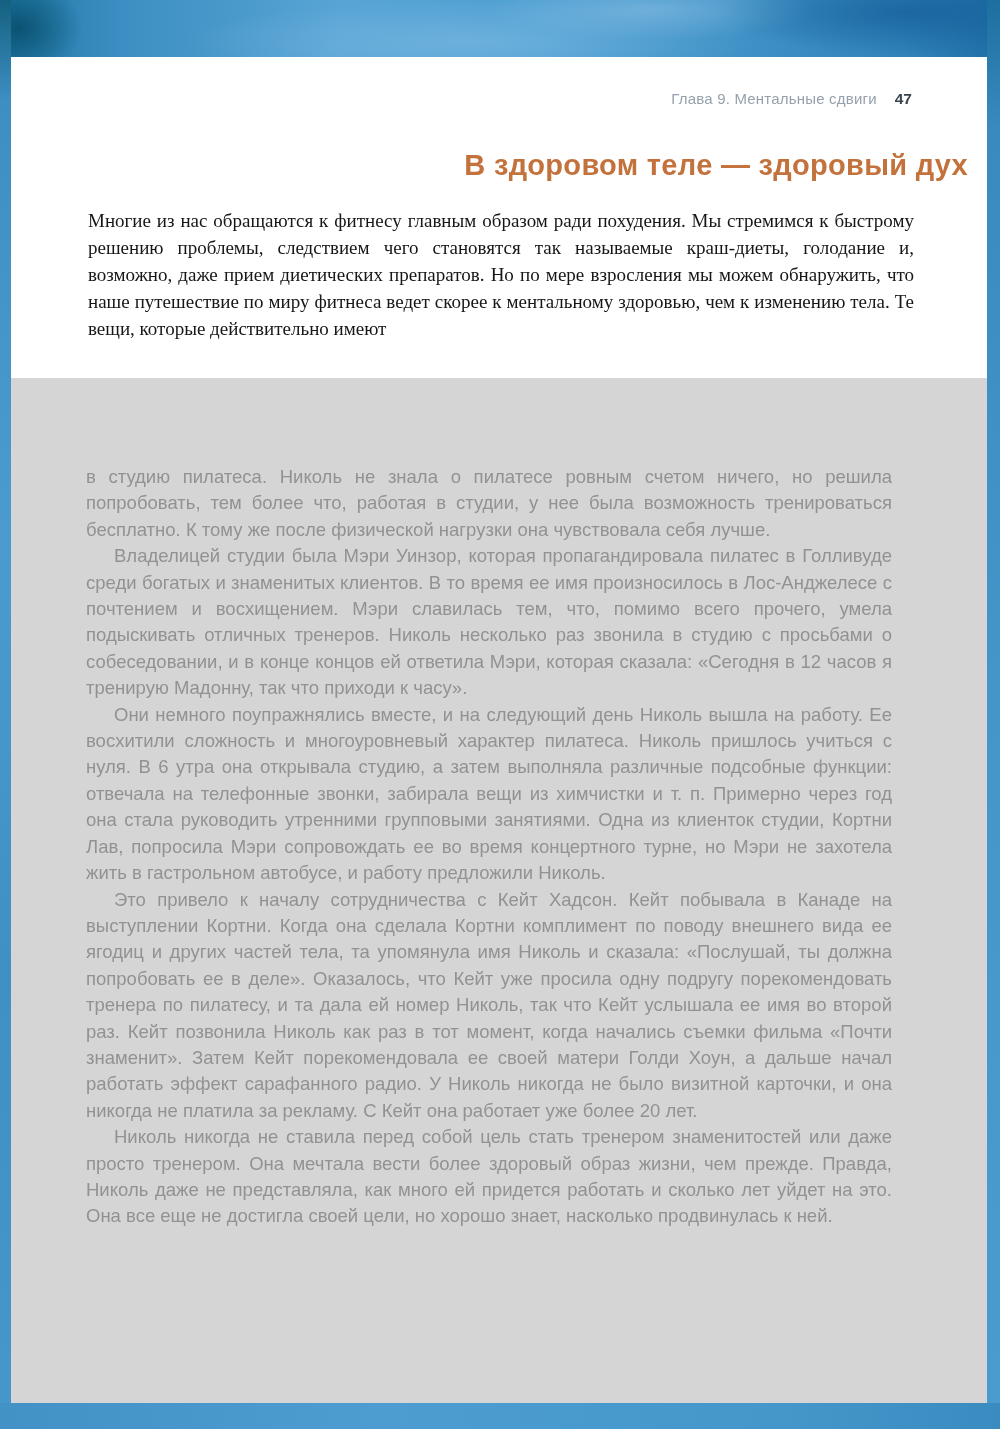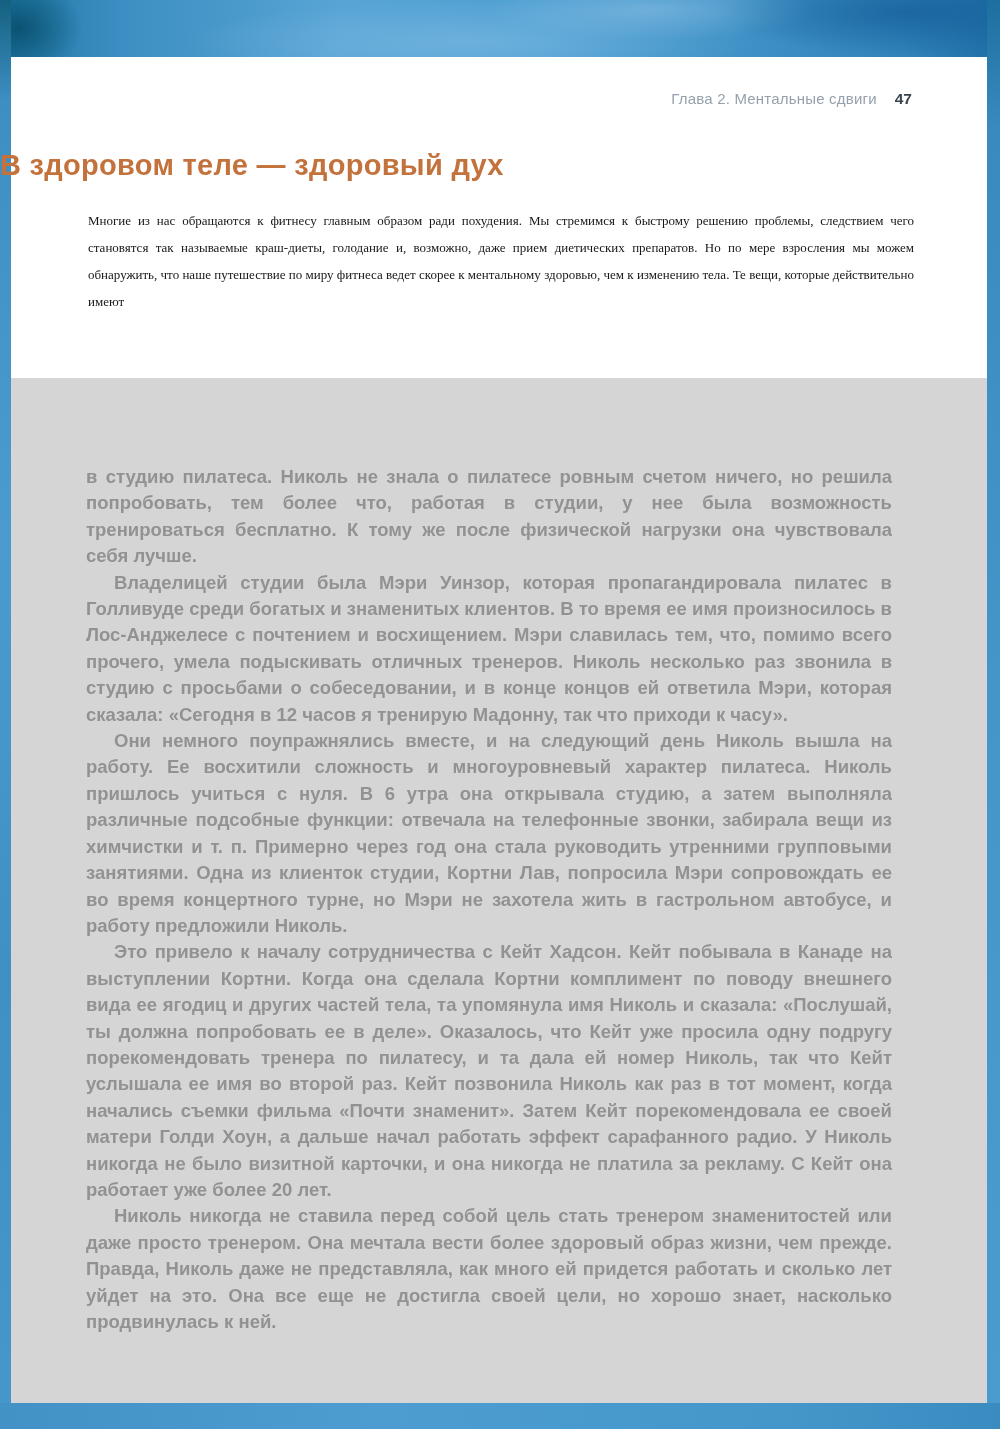--- a/index.html
+++ b/index.html
@@ -40,64 +40,63 @@
     position:absolute; top:90px; right:88px;
     font-size:15px; line-height:18px;
     text-align:right; white-space:nowrap;
   }
   .running-head .chapter { color:#95a1ac; letter-spacing:0.2px; }
   .running-head .pagenum { color:#39434d; font-weight:bold; margin-left:18px; font-size:15.5px;margin-top:28px; }
 
   
   .section-title {
     position:absolute; top:149px; left:0; width:968px;
-    text-align:left;
+    text-align:right;
     color:#c4723c;
     font-size:29px; font-weight:bold;
     letter-spacing:0.3px;
   }
 
   
   .intro {
     position:absolute; top:207px; left:88px; width:826px;
     font-family:"Liberation Serif", serif;
-    font-size:13px; line-height:27px;
+    font-size:19px; line-height:27px;
     color:#171717;
     text-align:justify;
   }
 
   
   .gray-panel {
     position:absolute; top:378px; left:11px; right:13px; bottom:26px;
     background:#d5d5d5;
     overflow:hidden;
   }
   .gray-text {
     margin:86px 0 0 75px;
     width:806px;
     max-height:900px;
     overflow:hidden;
     font-size:18.5px; line-height:26.4px;
     color:#929292;
     text-align:justify;
-    font-weight:bold;
   }
   .gray-text p { text-align:justify; }
   .gray-text p.indent { text-indent:28px; }
 </style>
 </head>
 <body>
 
 <div class="band-top"></div>
 <div class="strip-left"></div>
 <div class="strip-right"></div>
 <div class="band-bottom"></div>
 
 <div class="running-head">
-  <span class="chapter">Глава 2. Ментальные сдвиги</span><span class="pagenum">47</span>
+  <span class="chapter">Глава 9. Ментальные сдвиги</span><span class="pagenum">47</span>
 </div>
 
 <h1 class="section-title">В здоровом теле — здоровый дух</h1>
 
 <p class="intro">Многие из нас обращаются к фитнесу главным образом ради похудения. Мы стремимся к быстрому решению проблемы, следствием чего становятся так называемые краш-диеты, голодание и, возможно, даже прием диетических препаратов. Но по мере взросления мы можем обнаружить, что наше путешествие по миру фитнеса ведет скорее к ментальному здоровью, чем к изменению тела. Те вещи, которые действительно имеют</p>
 
 <div class="gray-panel">
   <div class="gray-text">
     <p>в студию пилатеса. Николь не знала о пилатесе ровным счетом ничего, но решила попробовать, тем более что, работая в студии, у нее была возможность тренироваться бесплатно. К тому же после физической нагрузки она чувствовала себя лучше.</p>
     <p class="indent">Владелицей студии была Мэри Уинзор, которая пропагандировала пилатес в Голливуде среди богатых и знаменитых клиентов. В то время ее имя произносилось в Лос-Анджелесе с почтением и восхищением. Мэри славилась тем, что, помимо всего прочего, умела подыскивать отличных тренеров. Николь несколько раз звонила в студию с просьбами о собеседовании, и в конце концов ей ответила Мэри, которая сказала: «Сегодня в 12 часов я тренирую Мадонну, так что приходи к часу».</p>

